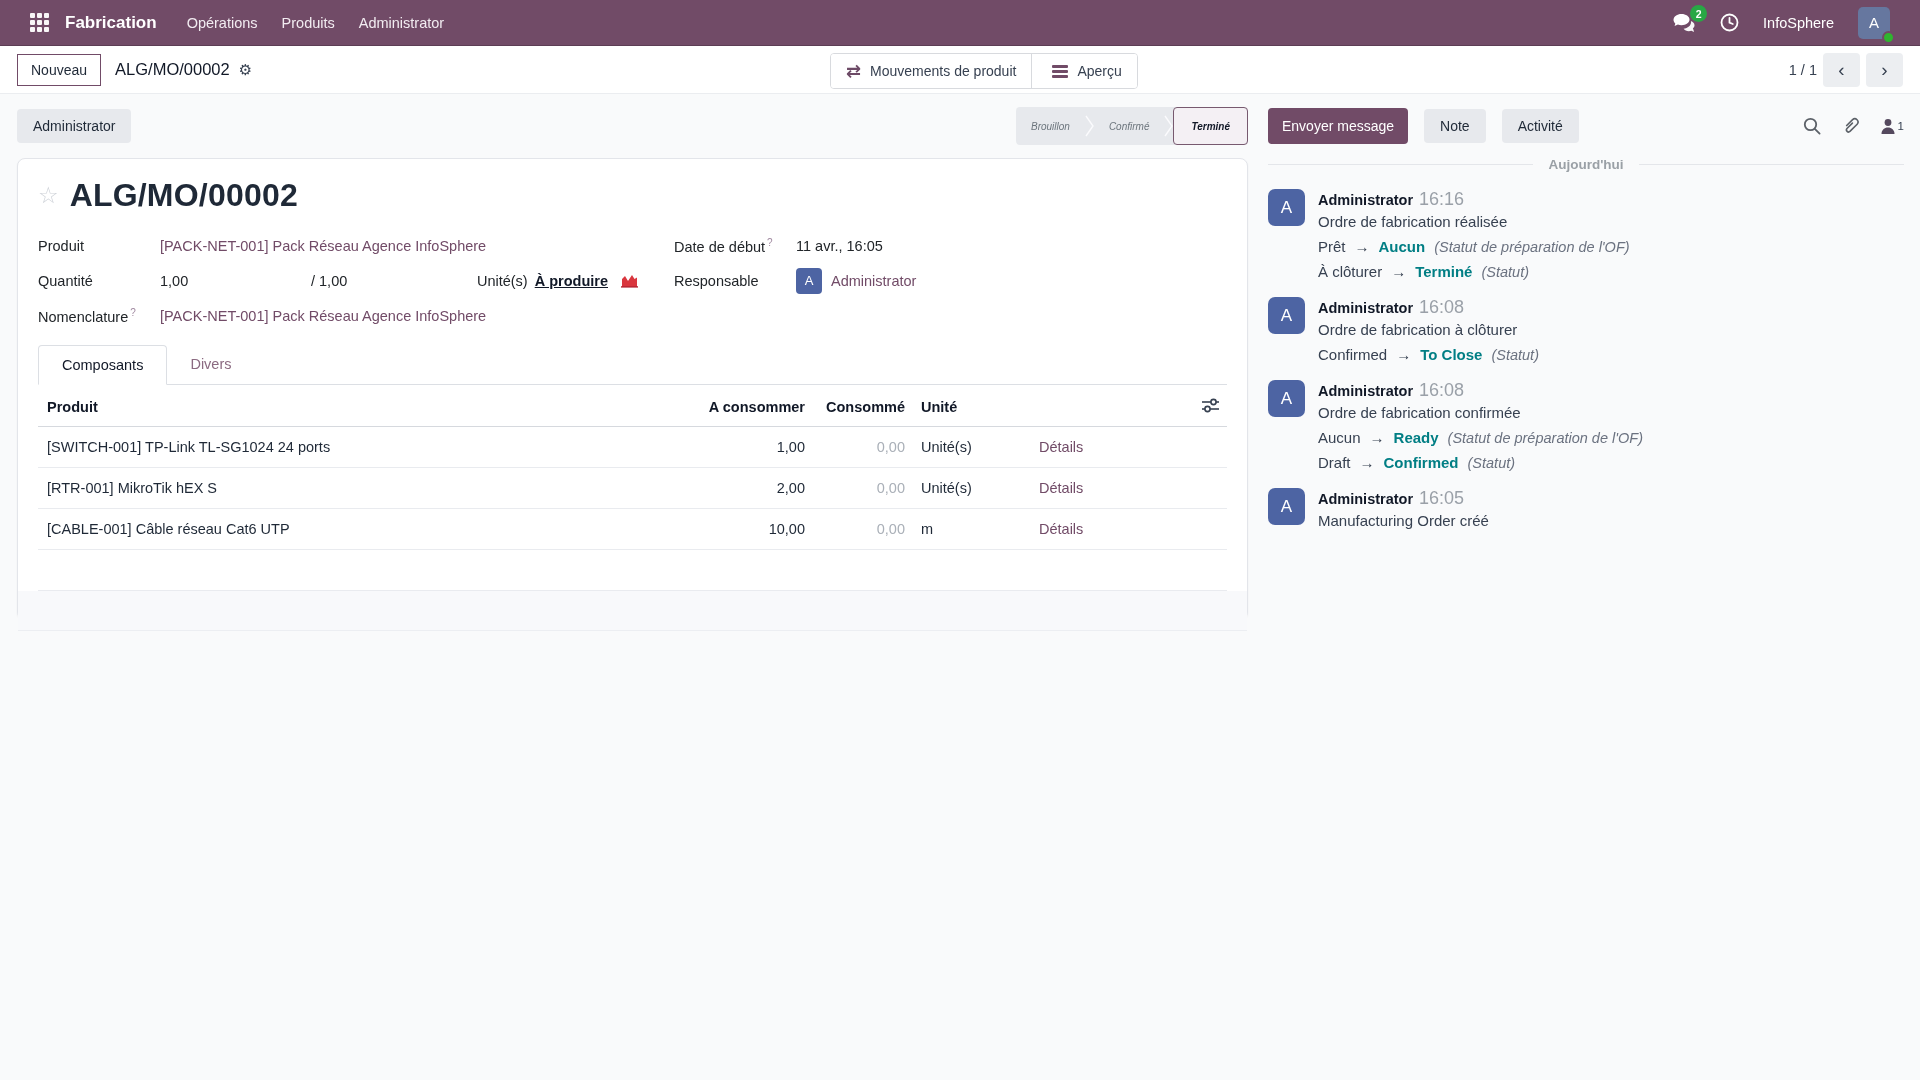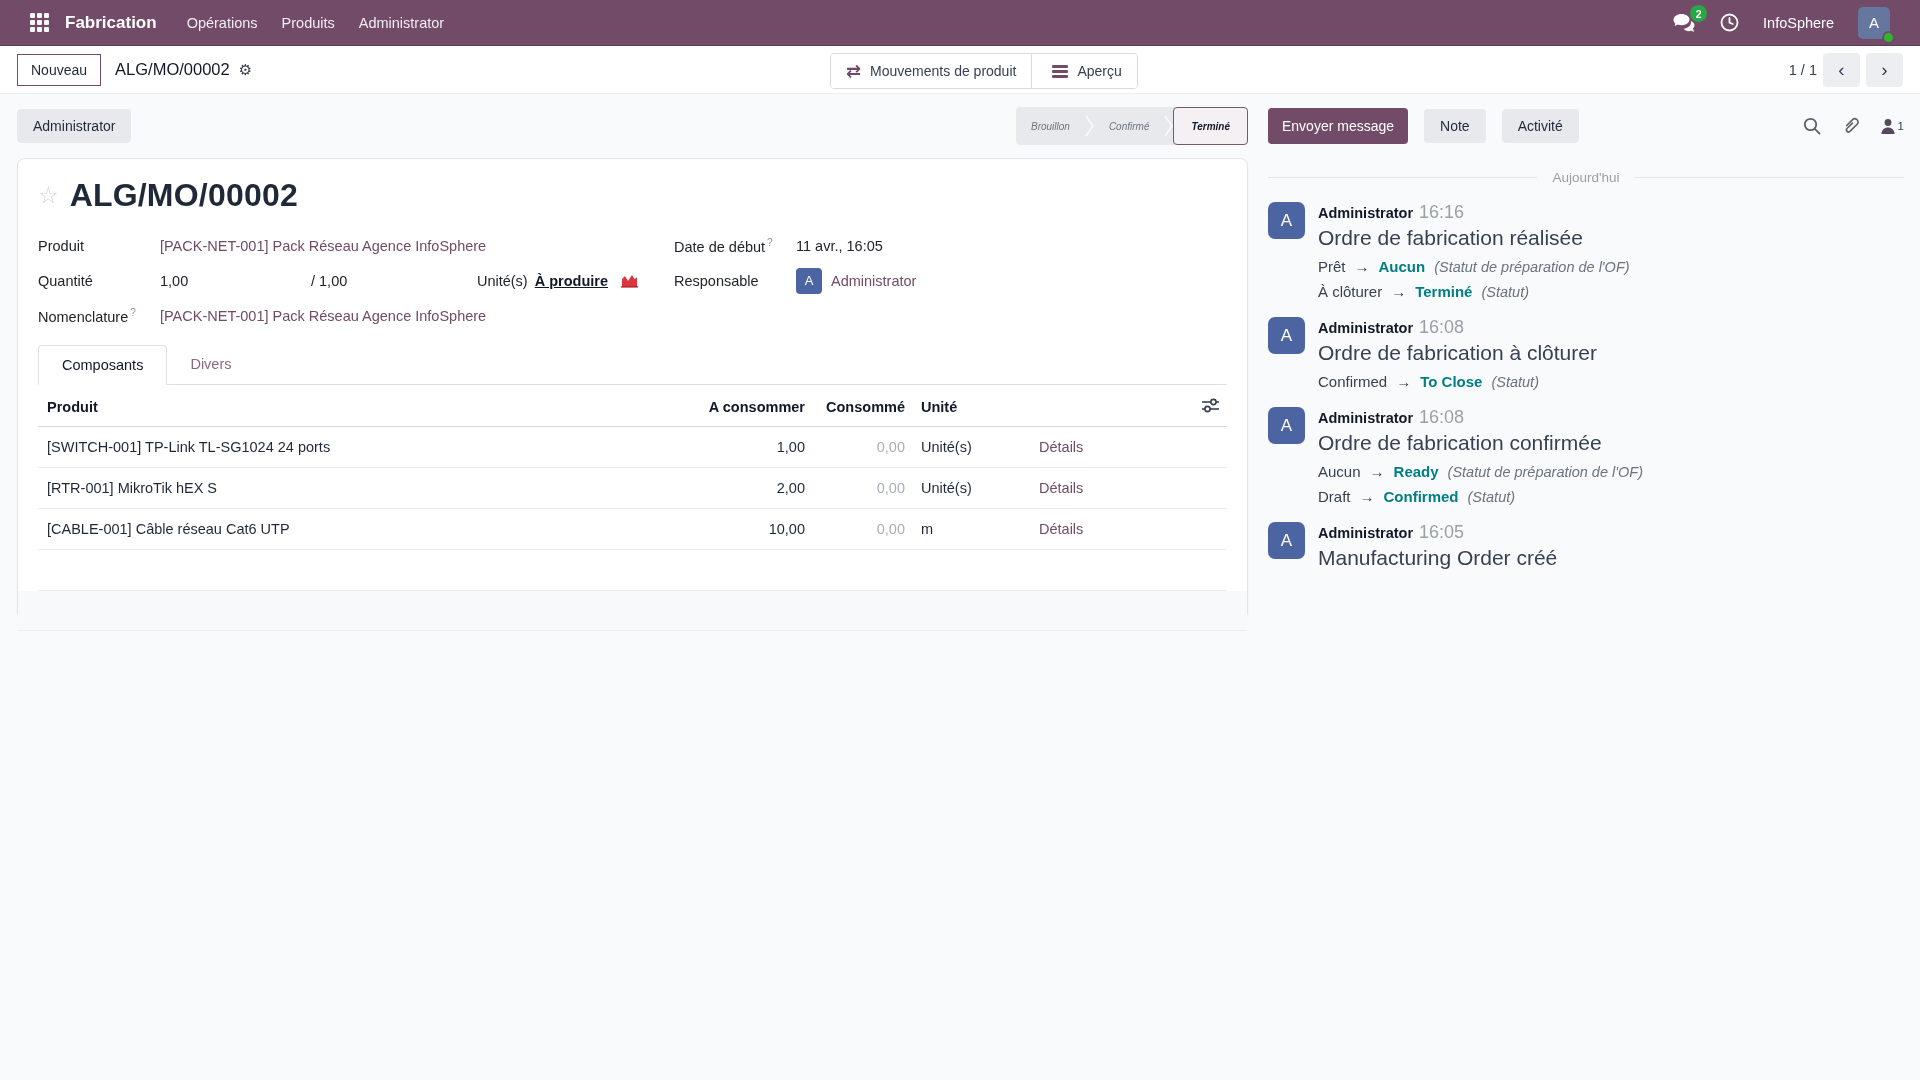--- a/index.html
+++ b/index.html
@@ -98,29 +98,29 @@
   .empty-row td { height:41px; }
   .footer-band { margin:0 -20px; height:40px; background:#f8f9fb; border-bottom:1px solid #eceef2; }
   
   .chatter-col { flex:1; padding:0 16px; }
   .chatter-topbar { display:flex; align-items:center; gap:16px; margin-top:13px; height:38px; }
   .btn-primary { background:#714B67; color:#fff; border:none; border-radius:4px;
                  padding:10px 14px; font-size:14px; font-weight:500; cursor:pointer; }
   .chatter-icons { margin-left:auto; display:flex; align-items:center; gap:20px; }
   .ch-icon { cursor:pointer; display:flex; align-items:center; color:#5c6168; }
   .follower-count { font-size:11.5px; color:#374151; vertical-align:super; margin-left:2px; }
-  .date-divider { display:flex; align-items:center; gap:15px; margin:25px 0 17px;
-                  color:#9aa0a6; font-size:13.5px; }
+  .date-divider { display:flex; align-items:center; gap:15px; margin:12px 0 17px;
+                  color:#9aa0a6; font-size:13.5px;font-weight:bold; }
   .date-divider i { flex:1; height:1px; background:#e4e6ea; }
   .message { display:flex; gap:13px; margin-bottom:17px; }
   .msg-avatar { width:37px; height:37px; border-radius:7px; background:#4d64a3; color:#fff;
                 display:flex; align-items:center; justify-content:center; font-size:17px; flex:none; }
   .msg-author { font-size:14.5px; font-weight:700; color:#111827; }
   .msg-time { font-size:18px; color:#9aa0a8; margin-left:6px; }
-  .msg-body { font-size:21px; color:#374151; margin-top:3px; }
+  .msg-body { font-size:15px; color:#374151; margin-top:3px; }
   .track { display:flex; align-items:center; gap:9px; margin-top:8px; font-size:15px; color:#374151; }
   .track-new { color:#017e84; font-weight:600; }
   .track-field { color:#6b7280; font-style:italic; font-size:14.5px; }
   svg { display:block; }
 </style>
 </head>
 <body>
 
 <div class="navbar">
   <div class="apps-icon">

